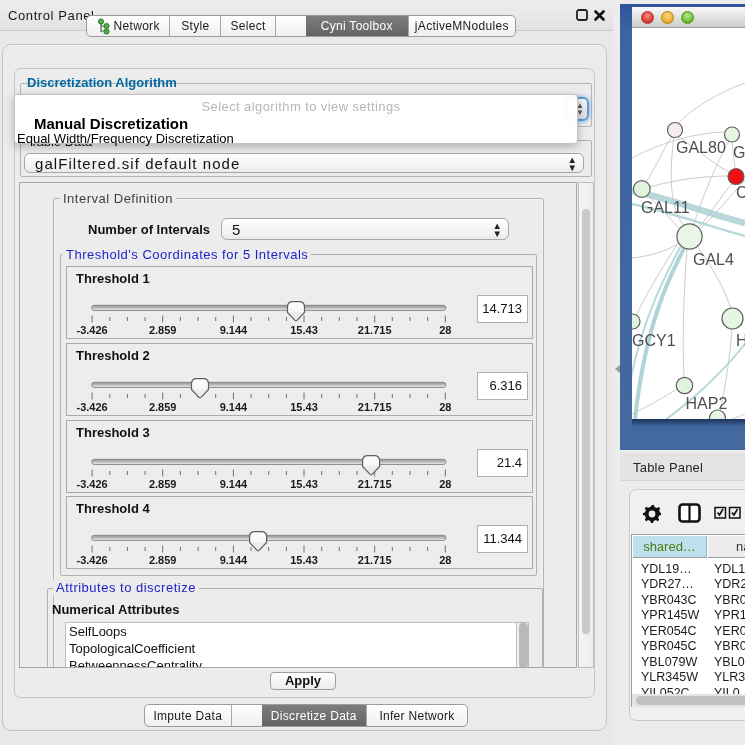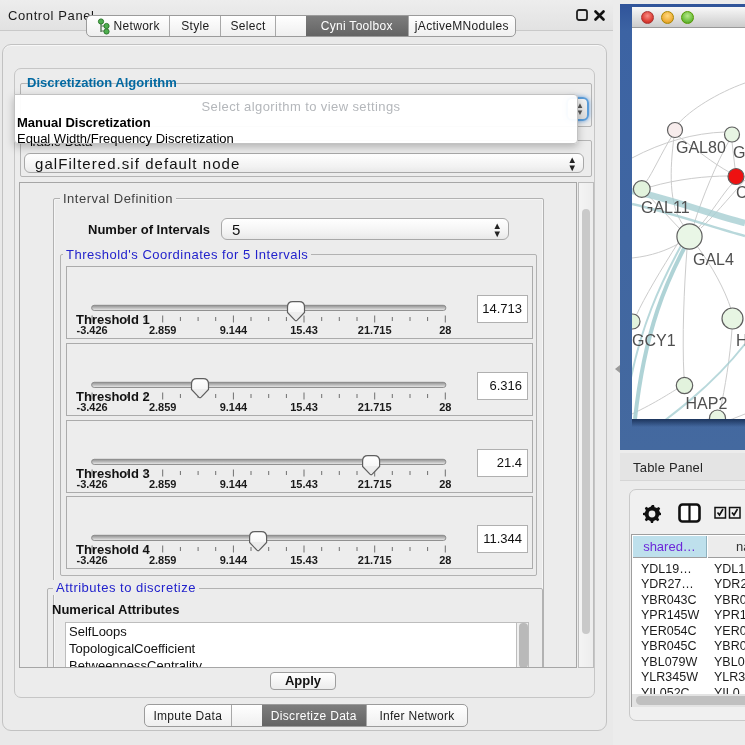--- a/index.html
+++ b/index.html
@@ -18,39 +18,39 @@
 .tabbar .sel { background:linear-gradient(#7d7d7d,#646464); color:#fff;margin-left:30px; }
 #toptabs { left:86px; top:15px; width:430px; height:22px; }
 #bottabs { left:144px; top:704px; width:324px; height:23px; }
 
 .group { position:absolute; border:1px solid #b4b4b4; border-radius:2px; }
 .glabel { position:absolute; font-size:13px; background:transparent; }
 
 #ghost { left:27px; top:75px; font-size:13px; font-weight:bold; color:#0369a1; z-index:31; }
 #popup { left:14px; top:82px; width:564px; height:50px; background:rgba(255,255,255,0.96); border:1px solid #c2c2c2; border-radius:0 4px 4px 4px; box-shadow:0 3px 9px rgba(0,0,0,0.25); z-index:30;margin-top:12px; }
 #popup .hint { position:absolute; left:10px; right:0; top:3.5px; text-align:center; color:#b4b7bb; font-size:13px; letter-spacing:0.4px; }
-#popup .it1 { position:absolute; left:2px; top:20px; font-size:13px; font-weight:bold; color:#000; }
+#popup .it1 { position:absolute; left:19px; top:20px; font-size:15px; font-weight:bold; color:#000; }
 #popup .it2 { position:absolute; left:2px; top:35.5px; font-size:13px; color:#000; }
 #combofrag { left:566px; top:97px; width:23px; height:24px; border:2px solid #5b9dd9; border-radius:6px; background:linear-gradient(#f4f4f4,#dcdcdc); box-shadow:0 0 4px rgba(70,140,220,0.8); z-index:20; }
 
 .combo { position:absolute; background:linear-gradient(#ffffff,#f2f2f2 70%,#e9e9e9); border:1px solid #a8a8a8; border-radius:6px; font-size:15px; letter-spacing:1.05px; color:#111; }
 .combo .txt { position:absolute; left:8px; top:50%; transform:translateY(-50%); }
 .combo .arr { position:absolute; right:6px; top:50%; transform:translateY(-50%); font-size:9.5px; color:#222; letter-spacing:0; line-height:7.5px; text-align:center; }
 
 #viewport { left:19px; top:182px; width:558px; height:486px; border:1px solid #a6a6a6; background:#ececec; overflow:hidden; }
 #vscroll { left:578px; top:182px; width:16px; height:486px; border:1px solid #bcbcbc; background:linear-gradient(90deg,#f4f4f4,#ededed); }
 #vscroll .thumb { position:absolute; left:3px; top:26px; width:8px; height:425px; border-radius:4px; background:#c9c9c9; }
 
 #ivgroup { position:absolute; left:33px; top:15px; width:491px; height:520px; border:1px solid #b2b2b2; border-radius:2px; box-shadow:inset 0 0 0 1px #f5f5f5; }
 #ivlabel { position:absolute; left:40px; top:8px; font-size:13px; letter-spacing:0.5px; color:#404040; background:#ececec; padding:0 3px; }
 #noi { position:absolute; left:68px; top:39px; font-size:13px; font-weight:bold; color:#111; }
 #thgroup { position:absolute; left:40px; top:71px; width:477px; height:322px; border:1px solid #b2b2b2; border-radius:2px; }
 #thlabel { position:absolute; left:43px; top:64px; font-size:13px; letter-spacing:0.5px; color:#2222cc; background:#ececec; padding:0 3px; }
 .thbox { position:absolute; left:46px; width:467px; height:73px; border:1px solid #ababab; background:#ededed; }
-.thtitle { position:absolute; left:9px; top:4px; font-size:13px; font-weight:bold; color:#111;margin-top:41px; }
+.thtitle { position:absolute; left:9px; top:4px; font-size:13px; font-weight:bold; color:#111; }
 .thval { position:absolute; left:410px; top:28px; width:51px; height:28px; background:#fff; border:1px solid #b0b0b0; font-size:13px; color:#111; text-align:right; line-height:26px; padding-right:5px; }
 
 #atgroup { position:absolute; left:27px; top:405px; width:496px; height:130px; border:1px solid #b2b2b2; border-radius:2px; }
 #atlabel { position:absolute; left:33px; top:397px; font-size:13px; letter-spacing:0.5px; color:#2222cc; background:#ececec; padding:0 3px; }
 #numattr { position:absolute; left:32px; top:419px; font-size:13px; font-weight:bold; color:#111; }
 #attrlist { position:absolute; left:45px; top:439px; width:451px; height:47px; background:#fff; border:1px solid #bdbdbd; border-right:none; font-size:13px; color:#111; overflow:hidden; }
 #attrlist div { padding-left:3px; height:17px; line-height:17px; }
 #attrsb { position:absolute; left:496px; top:439px; width:13px; height:47px; background:#f0f0f0; border:1px solid #bdbdbd; }
 #attrsb .thumb { position:absolute; left:1.5px; top:0px; width:9px; height:45px; border-radius:4px; background:#b9b9b9; }
 
@@ -58,21 +58,21 @@
 
 #rightbg { left:613px; top:0; width:132px; height:745px; background:#ececec; }
 #netwin { left:620px; top:4px; width:125px; height:446px; background:linear-gradient(#30549a 0%,#3c63a3 6%,#44699f 100%); }
 #nettitle { left:632px; top:7px; width:113px; height:21px; background:linear-gradient(#f8f8f8,#cccccc); border-bottom:1px solid #9a9a9a; }
 .light { position:absolute; top:4px; width:13px; height:13px; border-radius:50%; }
 #netshadow { left:632px; top:419px; width:113px; height:8px; background:linear-gradient(rgba(15,35,70,0.75),rgba(40,70,130,0)); }
 #tpbar { left:620px; top:453px; width:125px; height:28px; background:#e4e4e4; border-bottom:1px solid #d6d6d6; }
 #tpbar .t { position:absolute; left:13px; top:7px; font-size:13px; letter-spacing:0.2px; color:#262626; }
 #tpanel { left:629px; top:489px; width:126px; height:232px; background:#f0f0f0; border:1px solid #c9c9c9; border-radius:7px; }
 #ttable { left:631px; top:534px; width:114px; height:173px; background:#fff; border:1px solid #9e9e9e; border-right:none; overflow:hidden; }
-#thead1 { left:633px; top:536px; width:74px; height:22px; background:#bee0ec; border-right:1px solid #8fb2bf; border-bottom:1px solid #9e9e9e; font-size:13px; color:#6d28d9; text-align:center; line-height:22px; }
+#thead1 { left:633px; top:536px; width:74px; height:22px; background:#bee0ec; border-right:1px solid #8fb2bf; border-bottom:1px solid #9e9e9e; font-size:13px; color:#4d7c0f; text-align:center; line-height:22px; }
 #thead2 { left:708px; top:536px; width:37px; height:22px; background:#ececec; border-bottom:1px solid #9e9e9e; font-size:13px; color:#333; overflow:hidden; }
 .trow { position:absolute; left:633px; width:112px; height:15.5px; font-size:12.5px; color:#1b1b1b; }
 .trow .c1 { position:absolute; left:8px; }
 .trow .c2 { position:absolute; left:81px; }
 #hscroll { left:632px; top:694px; width:113px; height:13px; background:#e3e3e3; }
 #hscroll .thumb { position:absolute; left:4px; top:2px; width:120px; height:9px; border-radius:4.5px; background:#c0c0c0; }
 #splitarrow { left:615px; top:365px; width:0; height:0; border-top:4px solid transparent; border-bottom:4px solid transparent; border-right:5px solid #9a9a9a; }
 </style></head>
 <body>
 <svg id="defs">

